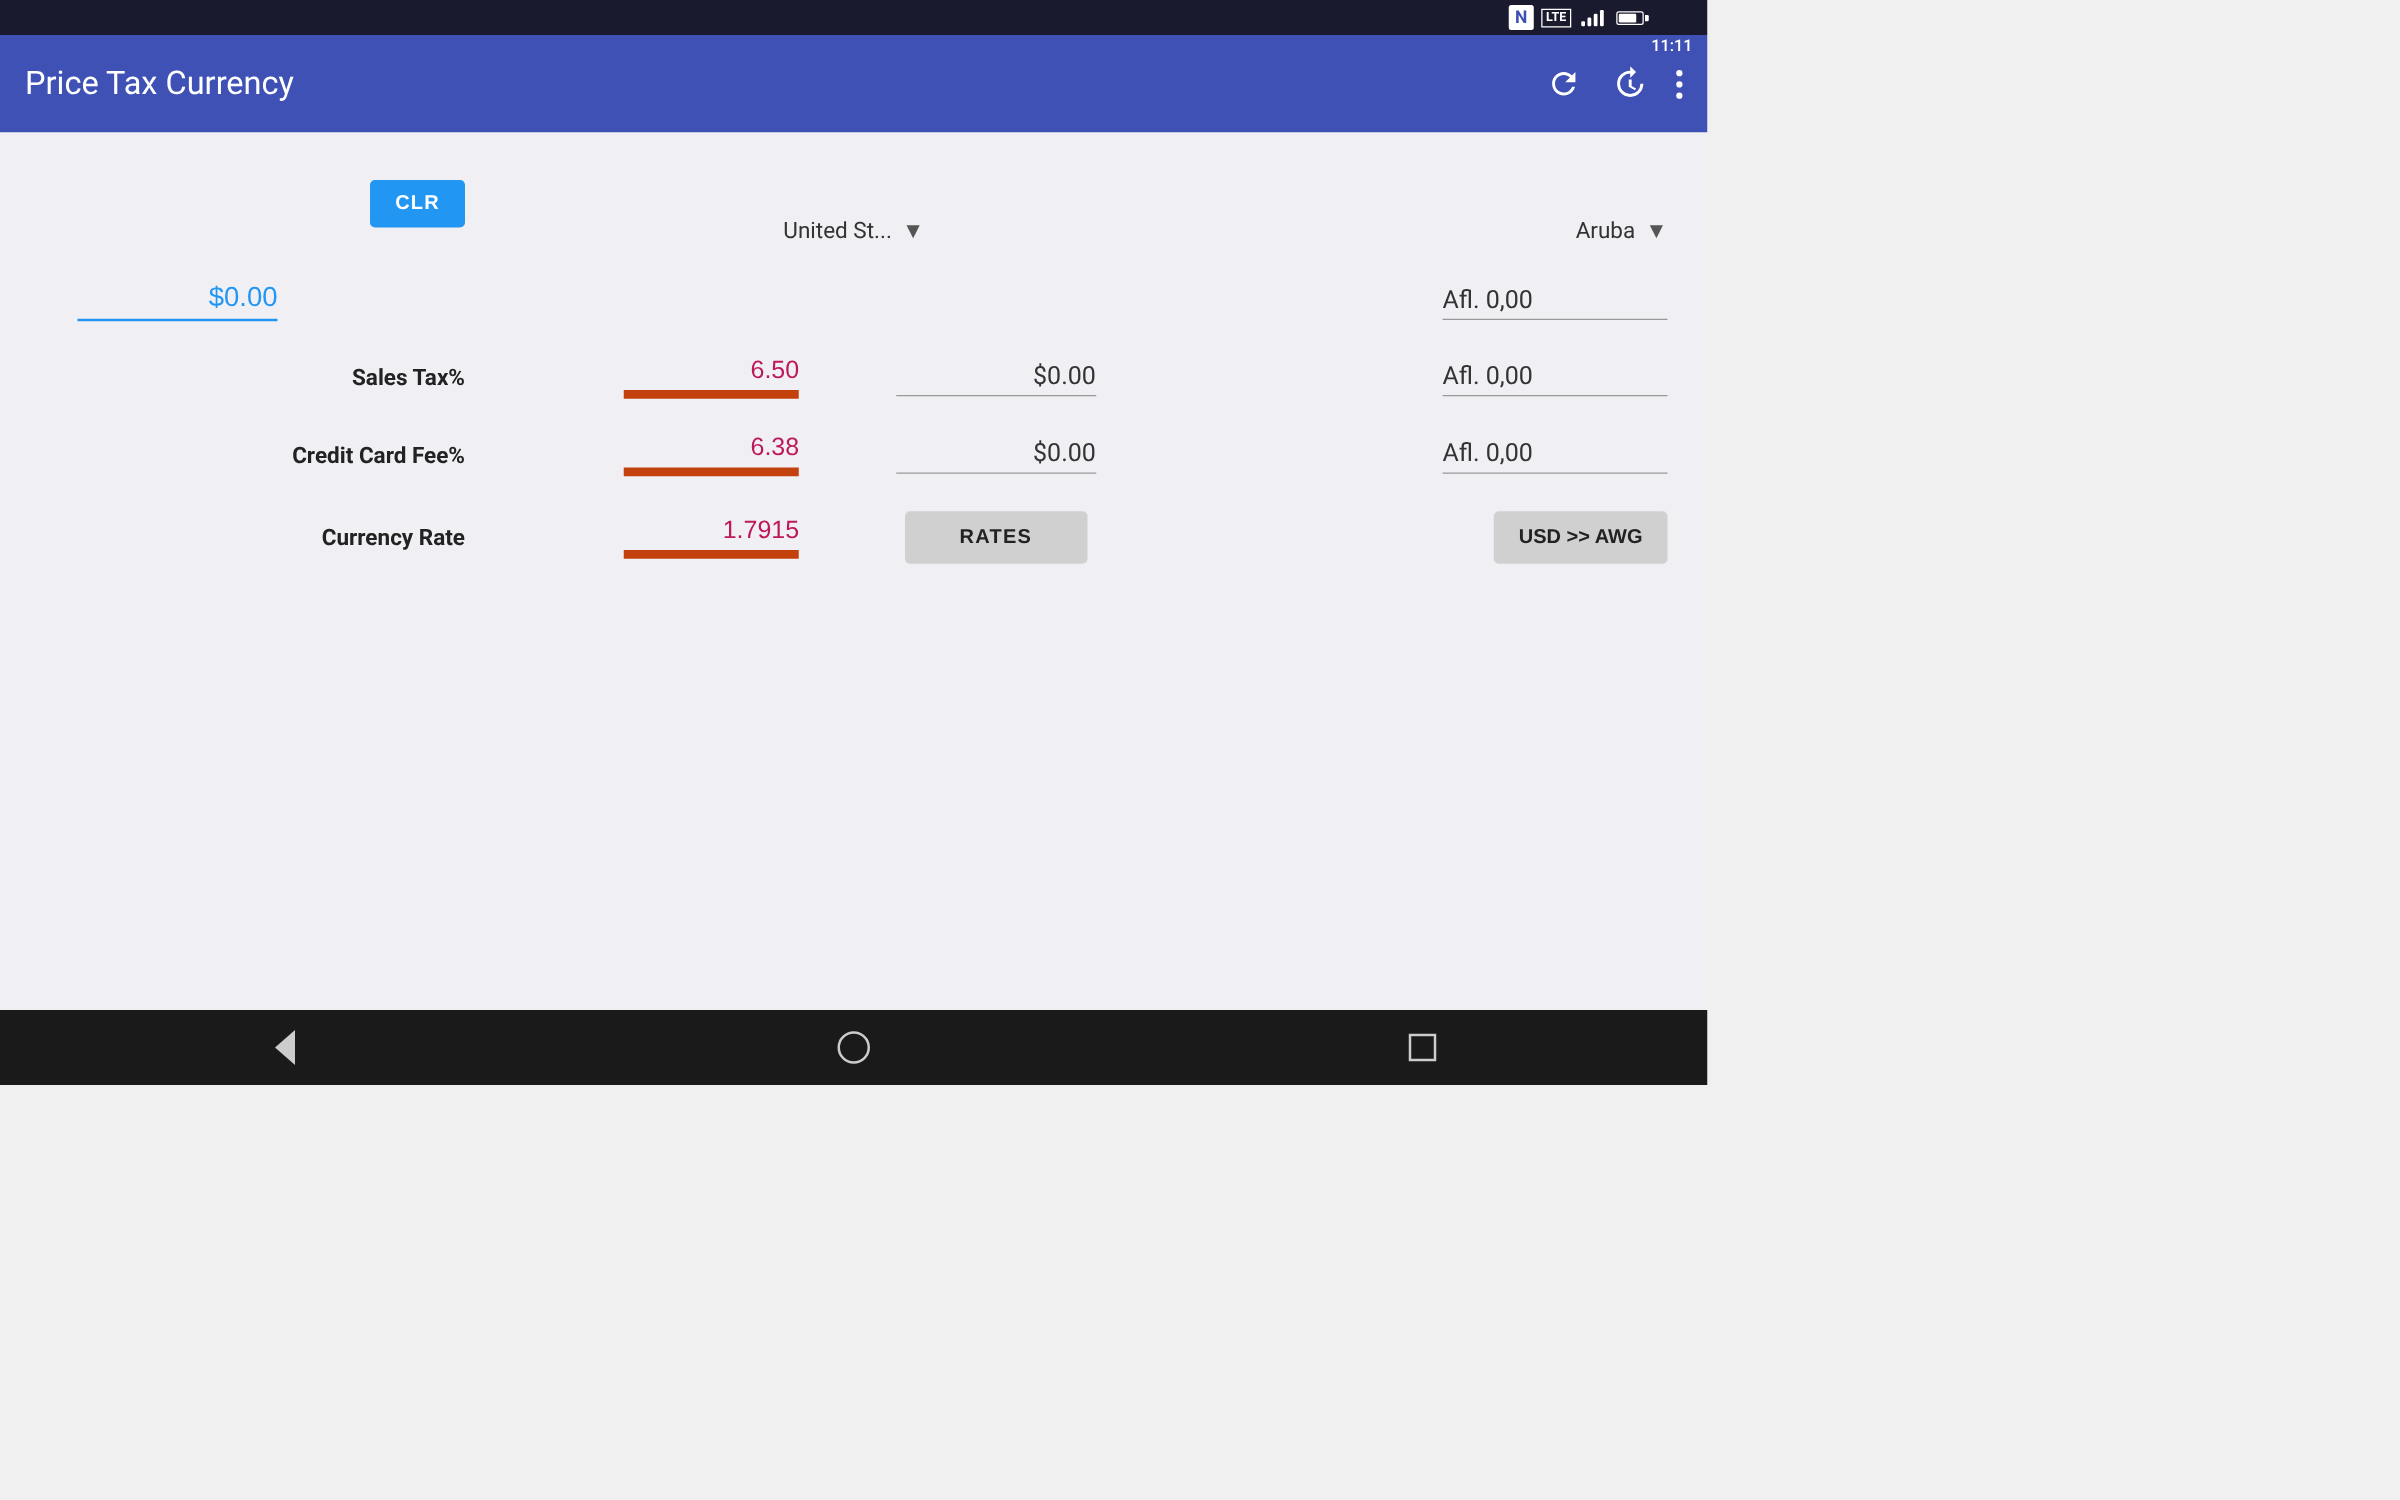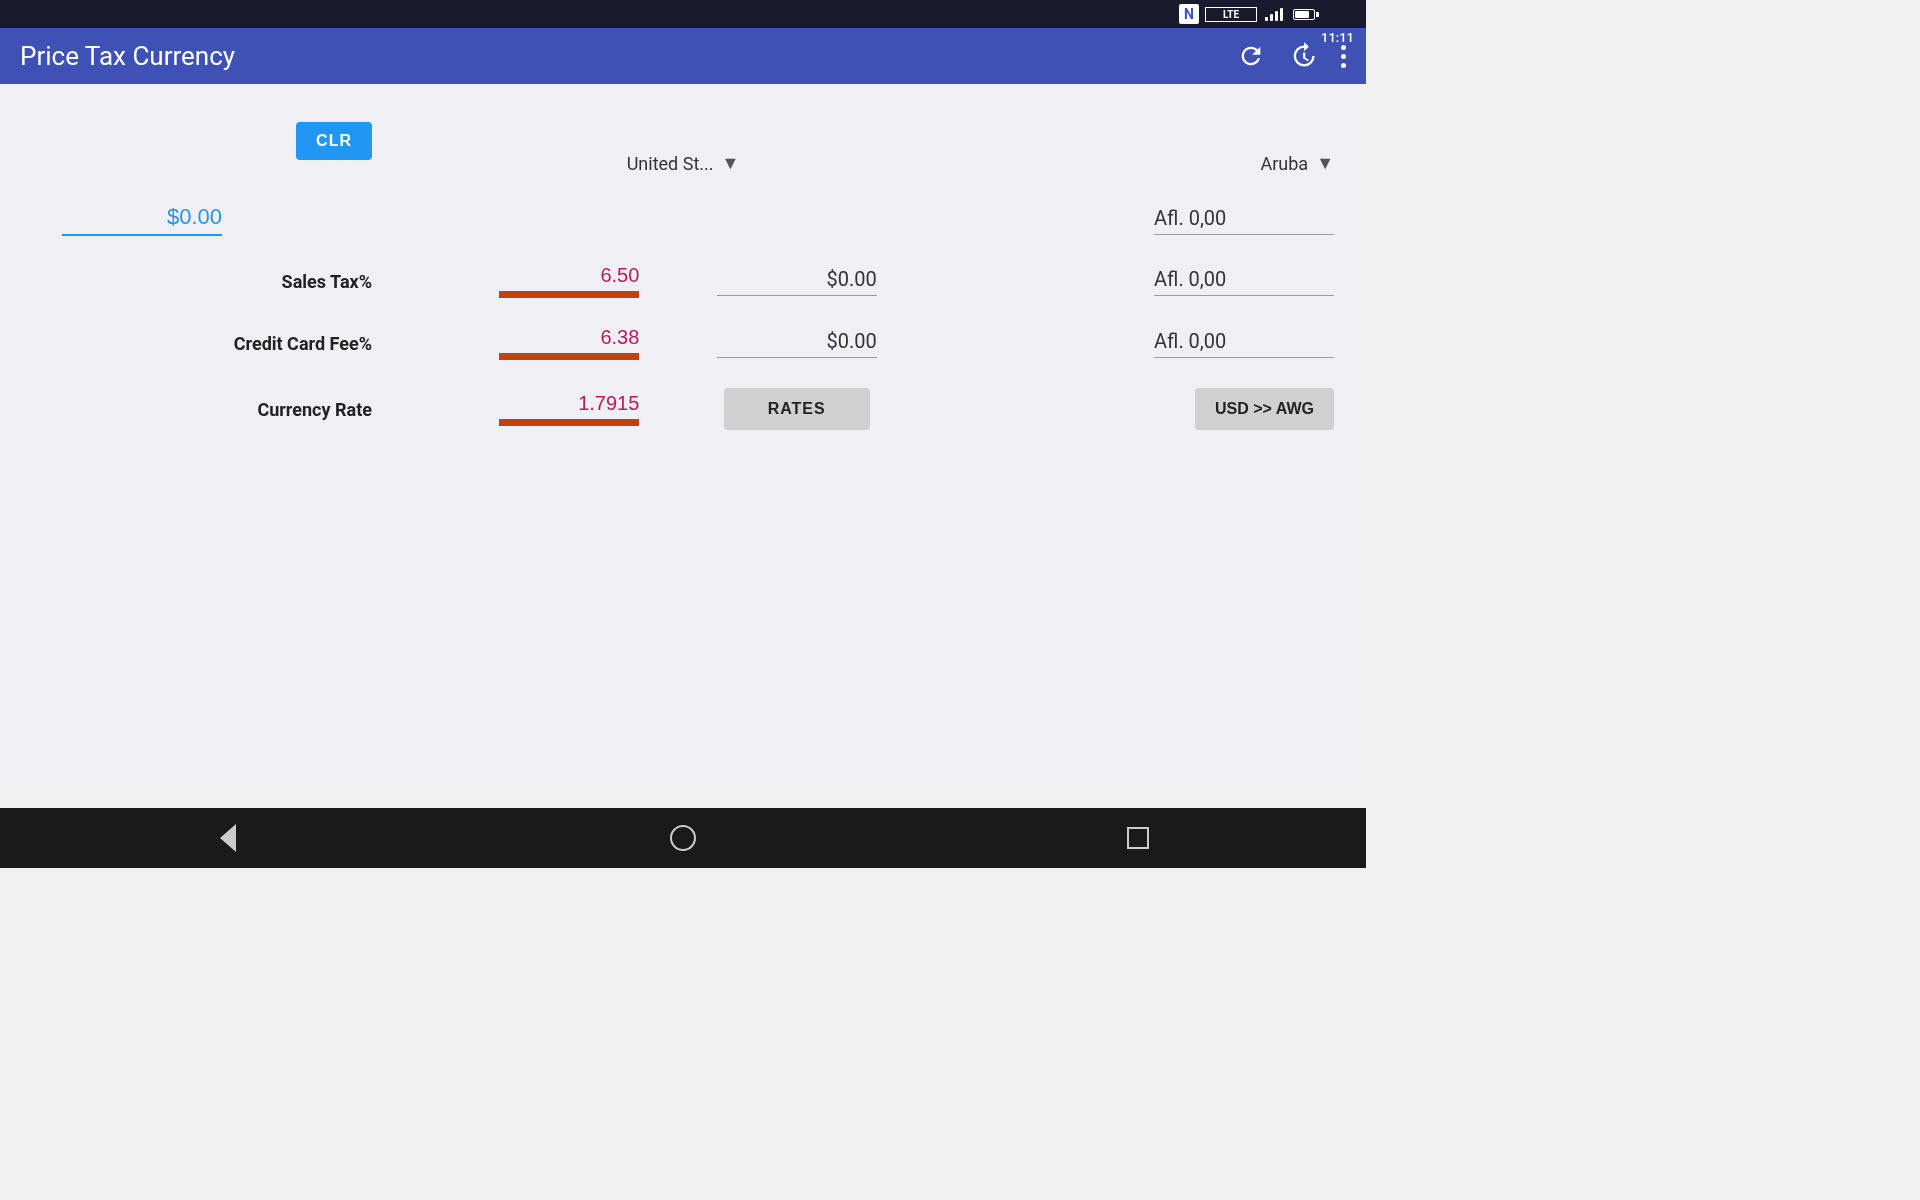--- a/index.html
+++ b/index.html
@@ -30,21 +30,21 @@
     .status-text {
       color: white;
       font-size: 13px;
       font-weight: 500;
       margin-top: 46px;
     }
 
     
     .app-bar {
       background: #3f51b5;
-      height: 56px;
+      height: 78px;
       display: flex;
       align-items: center;
       padding: 0 20px;
       justify-content: space-between;
     }
     .app-bar-title {
       color: white;
       font-size: 26px;
       font-weight: 400;
     }
@@ -278,21 +278,21 @@
 
     
     .refresh-icon-svg {
       width: 28px;
       height: 28px;
     }
 
     
     .lte-badge {
       border: 1.5px solid white;
-      padding: 1px 17px;
+      padding: 1px 3px;
       font-size: 10px;
       color: white;
       font-weight: bold;
       margin-right: 2px;
     }
 
     
     .battery-icon {
       display: inline-block;
       width: 22px;

